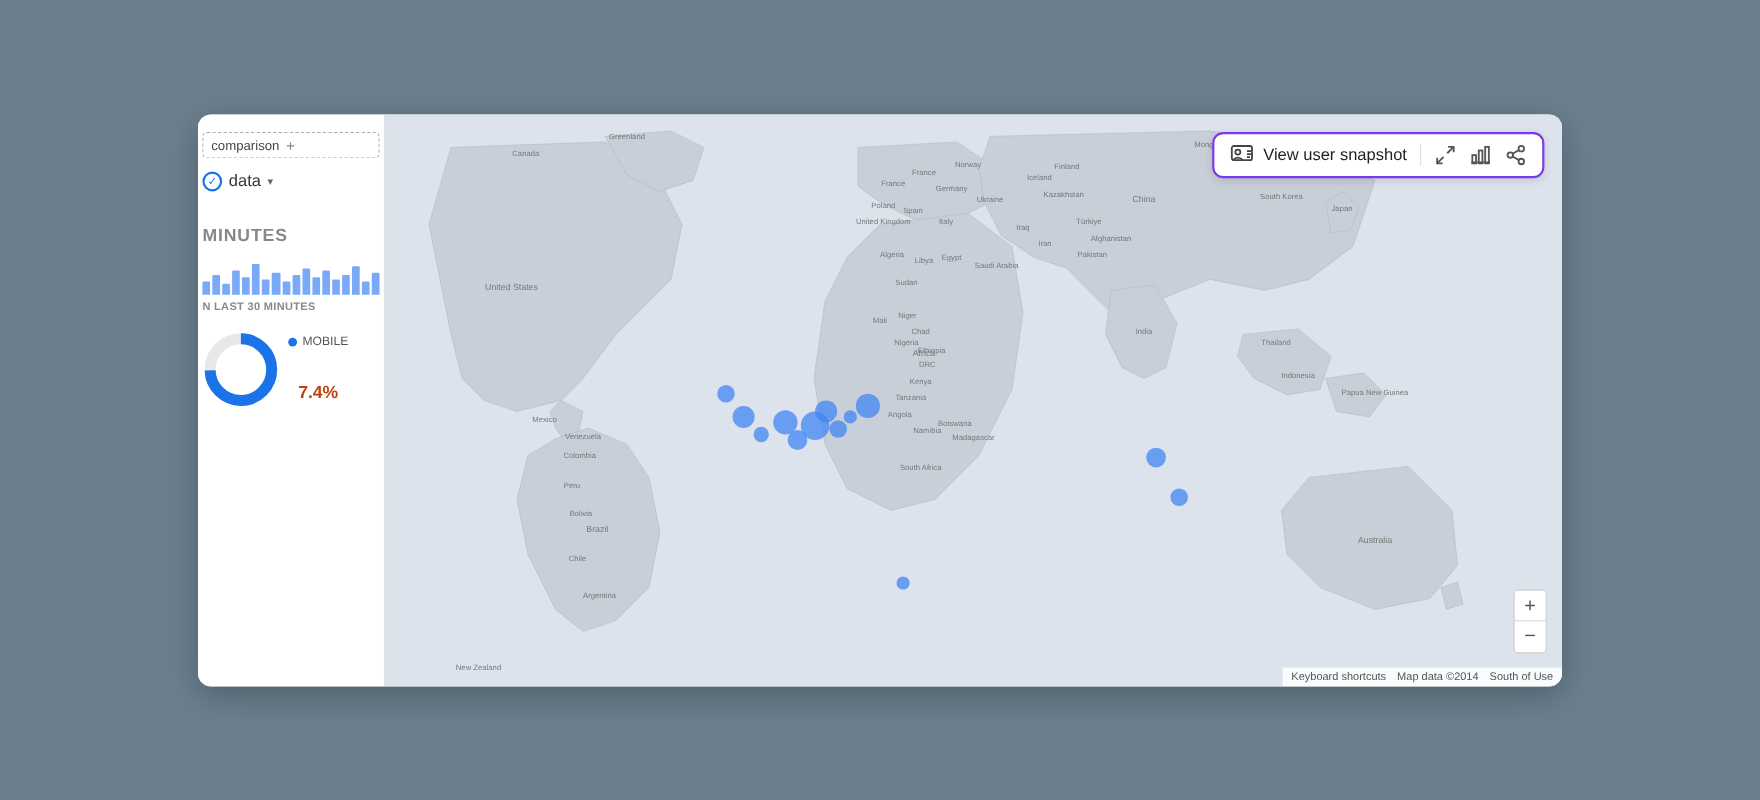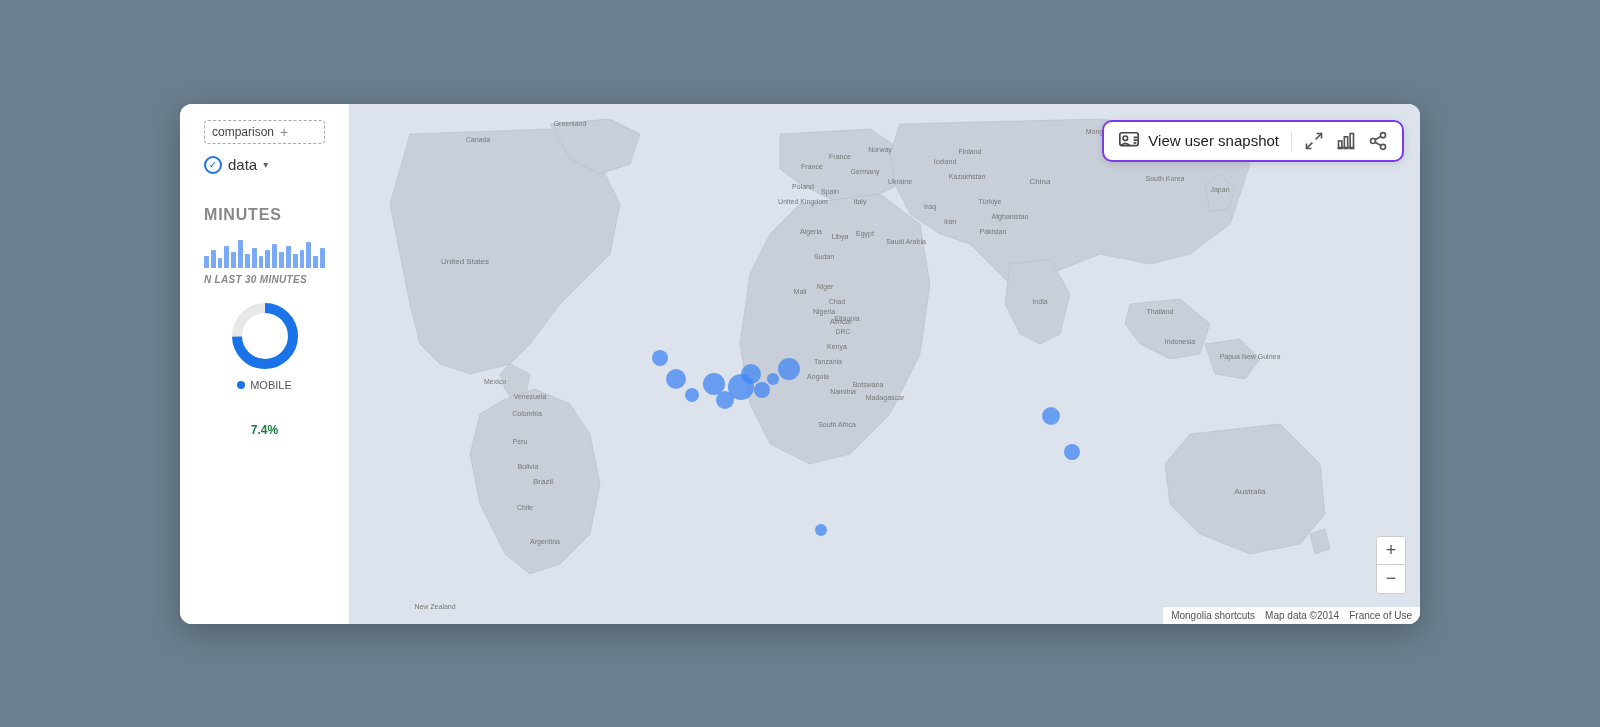--- a/index.html
+++ b/index.html
@@ -24,21 +24,21 @@
       overflow: hidden;
       position: relative;
     }
 
     
     .left-panel {
       width: 170px;
       min-width: 170px;
       background: #fff;
       border-right: 1px solid #e0e0e0;
-      padding: 16px 24px;
+      padding: 16px 4px;
       display: flex;
       flex-direction: column;
       gap: 12px;
       z-index: 2;
     }
 
     .comparison-bar {
       display: flex;
       align-items: center;
       gap: 6px;
@@ -100,21 +100,21 @@
 
     .last30-label {
       font-size: 10px;
       color: #888;
       font-weight: 600;
       letter-spacing: 0.03em;
     }
 
     .donut-container {
       display: flex;
-      flex-direction: column;
+      flex-direction: row;
       align-items: center;
       gap: 8px;
       margin-top: 4px;
       text-align: right;
     }
 
     .donut-svg {
       width: 70px;
       height: 70px;
     }
@@ -135,23 +135,23 @@
     }
 
     .mobile-dot {
       width: 8px;
       height: 8px;
       border-radius: 50%;
       background: #1a73e8;
     }
 
     .mobile-pct {
-      font-size: 12px;
+      font-size: 16px;
       font-weight: 600;
-      color: #15803d;
+      color: #c2410c;
       margin-top: 30px;
     }
 
     
     .map-area {
       flex: 1;
       position: relative;
       overflow: hidden;
       background: #e8e8e8;
     }
@@ -284,21 +284,21 @@
           <div class="bar-mini" style="height: 18px;"></div>
           <div class="bar-mini" style="height: 24px;"></div>
           <div class="bar-mini" style="height: 16px;"></div>
           <div class="bar-mini" style="height: 22px;"></div>
           <div class="bar-mini" style="height: 14px;"></div>
           <div class="bar-mini" style="height: 18px;"></div>
           <div class="bar-mini" style="height: 26px;"></div>
           <div class="bar-mini" style="height: 12px;"></div>
           <div class="bar-mini" style="height: 20px;"></div>
         </div>
-      <div class="last30-label" style="margin-top:6px;font-style:italic;">N LAST 30 MINUTES</div>
+      <div class="last30-label" style="margin-top:6px;">N LAST 30 MINUTES</div>
     </div>
 
     <div class="donut-container">
       <svg class="donut-svg" viewBox="0 0 70 70">
         <circle cx="35" cy="35" r="28" fill="none" stroke="#e8e8e8" stroke-width="10"></circle>
         <circle cx="35" cy="35" r="28" fill="none" stroke="#1a73e8" stroke-width="10" stroke-dasharray="175 176" stroke-dashoffset="44" stroke-linecap="butt" transform="rotate(-90 35 35)"></circle>
       </svg>
       <div class="mobile-legend">
         <div class="mobile-dot-row">
           <div class="mobile-dot"></div>
@@ -462,18 +462,18 @@
     </div>
 
     
     <div class="map-controls">
       <button class="map-control-btn">+</button>
       <button class="map-control-btn">−</button>
     </div>
 
     
     <div class="map-footer">
-      <span>Mongolia shortcuts</span>
+      <span>Keyboard shortcuts</span>
       <span>Map data ©2014</span>
-      <span>France of Use</span>
+      <span>South of Use</span>
     </div>
   </div>
 </div>
 
 </body></html>

